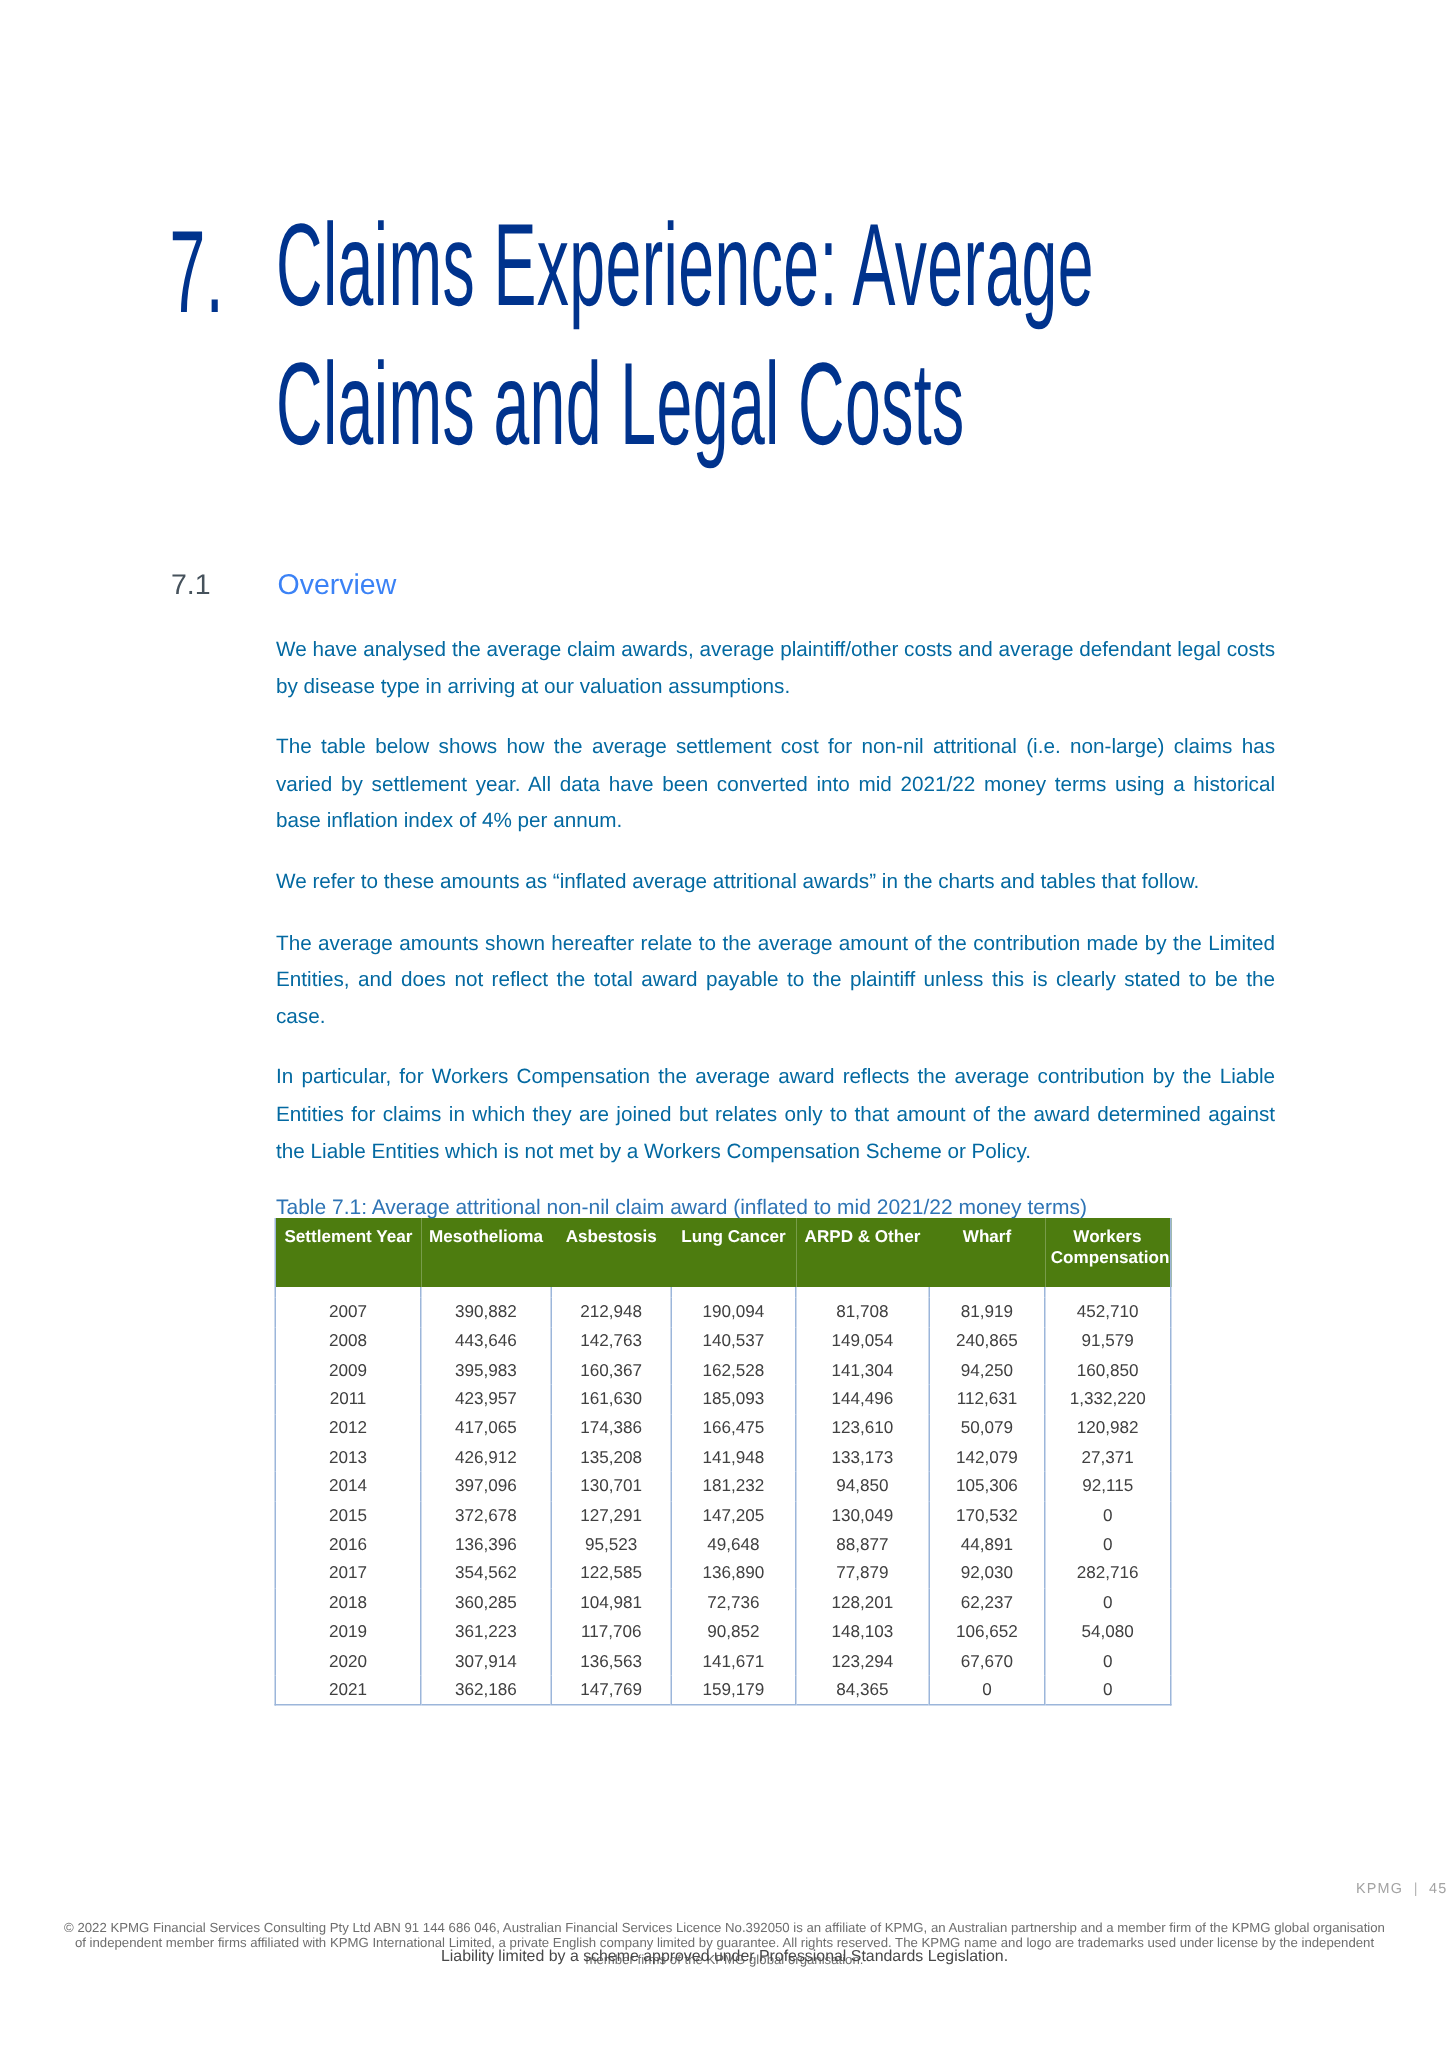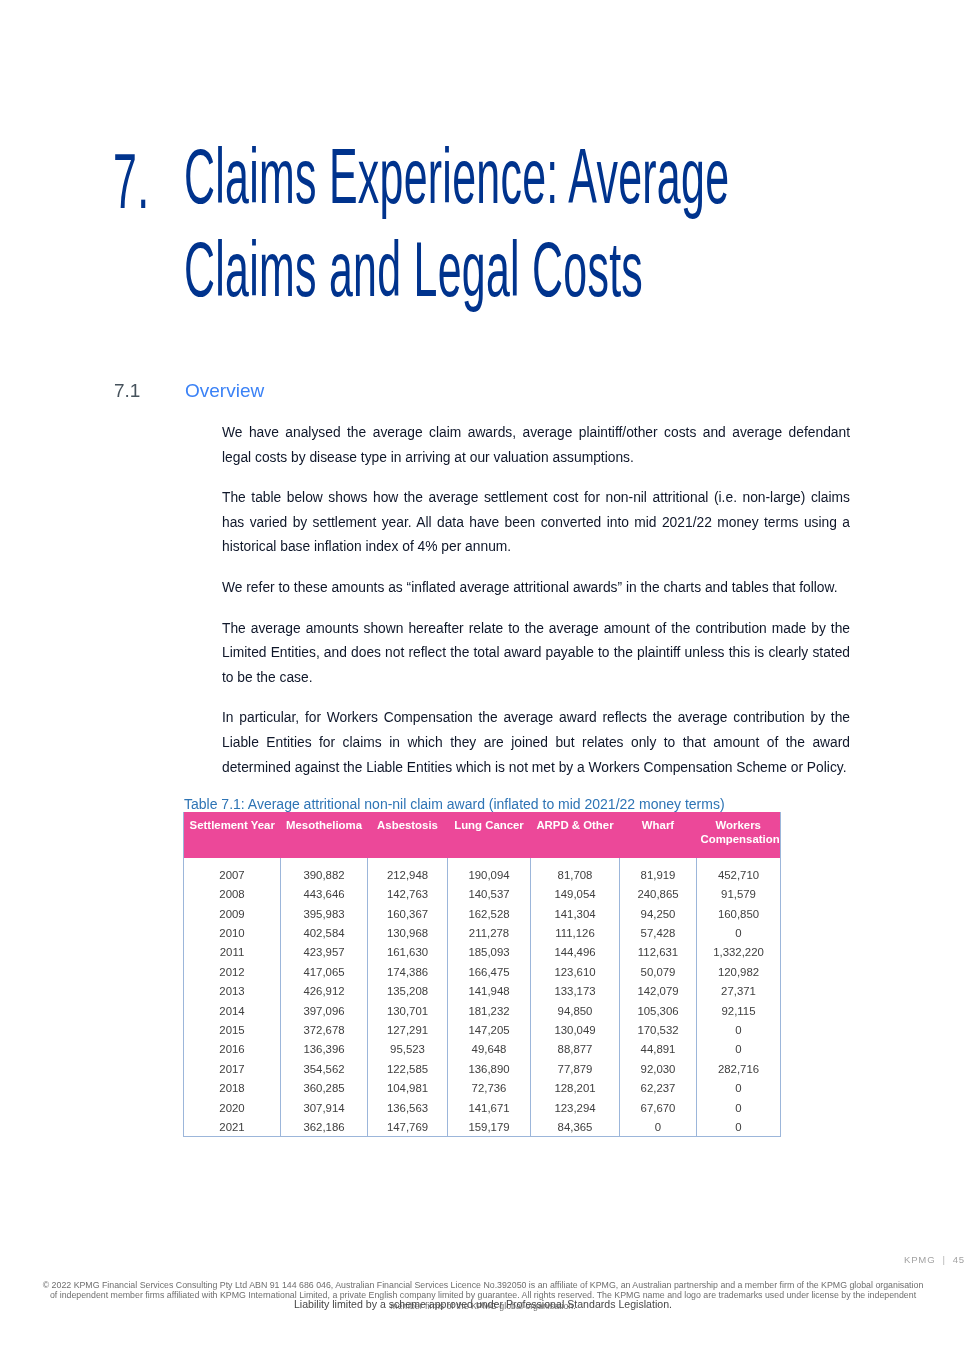--- a/index.html
+++ b/index.html
@@ -61,23 +61,22 @@
   .content {
     position: absolute;
     left: 184px;
     top: 421px;
     width: 666px;
   }
   .content p.body-par {
     font-size: 13.8px;
     line-height: 24.6px;
     text-align: justify;
-    color: #0f172a;
+    color: #0369a1;
     margin-bottom: 16px;
-    margin-left: 38px;
   }
   .caption {
     font-size: 14px;
     color: #2E74B5;
     margin-top: 4px;
     white-space: nowrap;
   }
 
   
   table.claims {
@@ -90,21 +89,21 @@
     border-bottom: 1px solid #9cb6da;
   }
   table.claims col:nth-child(1) { width: 97px; }
   table.claims col:nth-child(2) { width: 87px; }
   table.claims col:nth-child(3) { width: 80px; }
   table.claims col:nth-child(4) { width: 83px; }
   table.claims col:nth-child(5) { width: 89px; }
   table.claims col:nth-child(6) { width: 77px; }
   table.claims col:nth-child(7) { width: 84px; }
   table.claims th {
-    background: #ec4899;
+    background: #4d7c0f;
     color: #ffffff;
     font-size: 11.4px;
     font-weight: 700;
     line-height: 14px;
     vertical-align: top;
     padding: 6px 4px 0 4px;
     height: 46px;
     text-align: center;
   }
   table.claims td {
@@ -226,29 +225,20 @@
           <tr>
             <td>2009</td>
             <td>395,983</td>
             <td>160,367</td>
             <td>162,528</td>
             <td>141,304</td>
             <td>94,250</td>
             <td>160,850</td>
           </tr>
           <tr>
-            <td>2010</td>
-            <td>402,584</td>
-            <td>130,968</td>
-            <td>211,278</td>
-            <td>111,126</td>
-            <td>57,428</td>
-            <td>0</td>
-          </tr>
-          <tr>
             <td>2011</td>
             <td>423,957</td>
             <td>161,630</td>
             <td>185,093</td>
             <td>144,496</td>
             <td>112,631</td>
             <td>1,332,220</td>
           </tr>
           <tr>
             <td>2012</td>
@@ -307,20 +297,29 @@
           <tr>
             <td>2018</td>
             <td>360,285</td>
             <td>104,981</td>
             <td>72,736</td>
             <td>128,201</td>
             <td>62,237</td>
             <td>0</td>
           </tr>
           <tr>
+            <td>2019</td>
+            <td>361,223</td>
+            <td>117,706</td>
+            <td>90,852</td>
+            <td>148,103</td>
+            <td>106,652</td>
+            <td>54,080</td>
+          </tr>
+          <tr>
             <td>2020</td>
             <td>307,914</td>
             <td>136,563</td>
             <td>141,671</td>
             <td>123,294</td>
             <td>67,670</td>
             <td>0</td>
           </tr>
           <tr>
             <td>2021</td>

